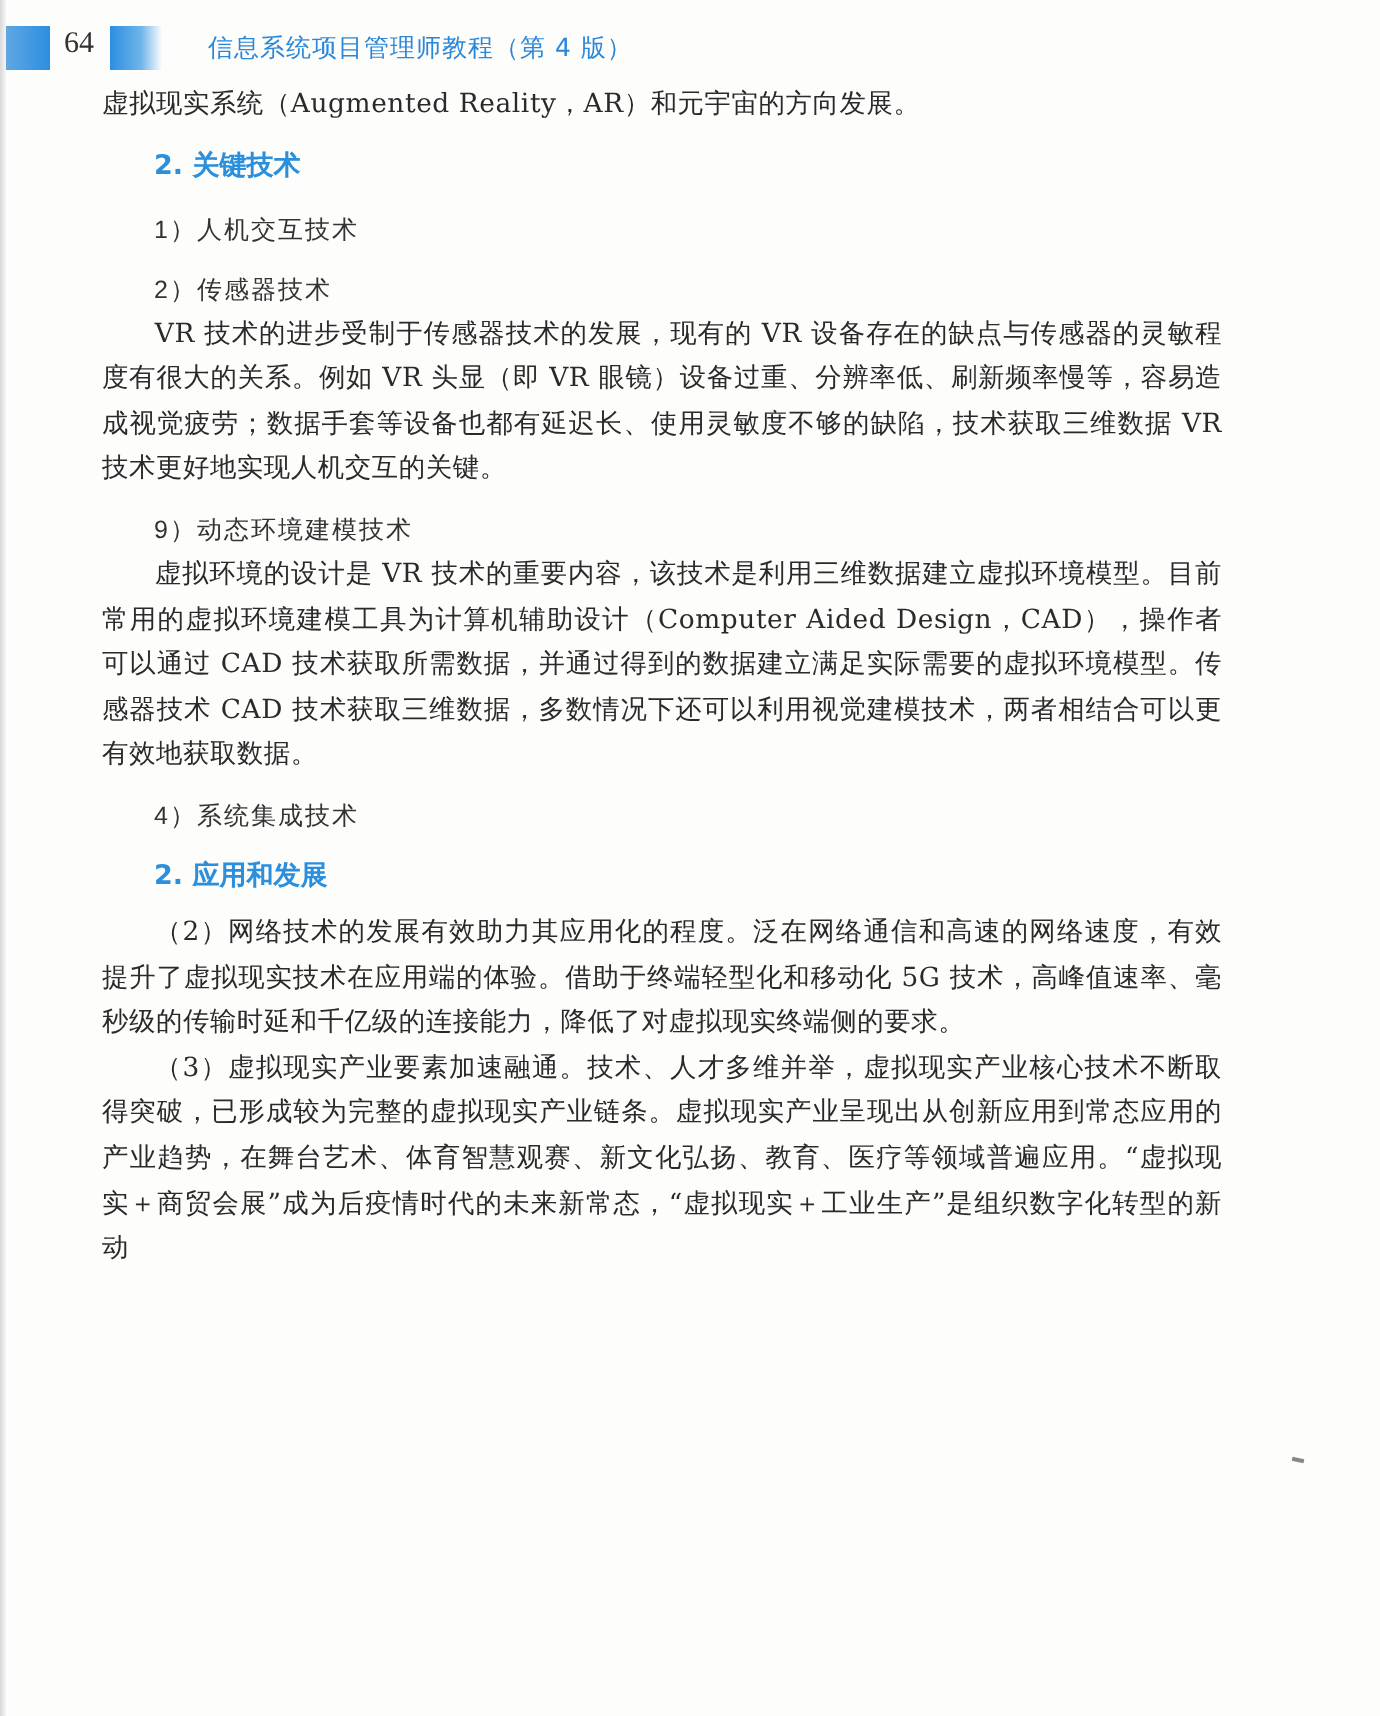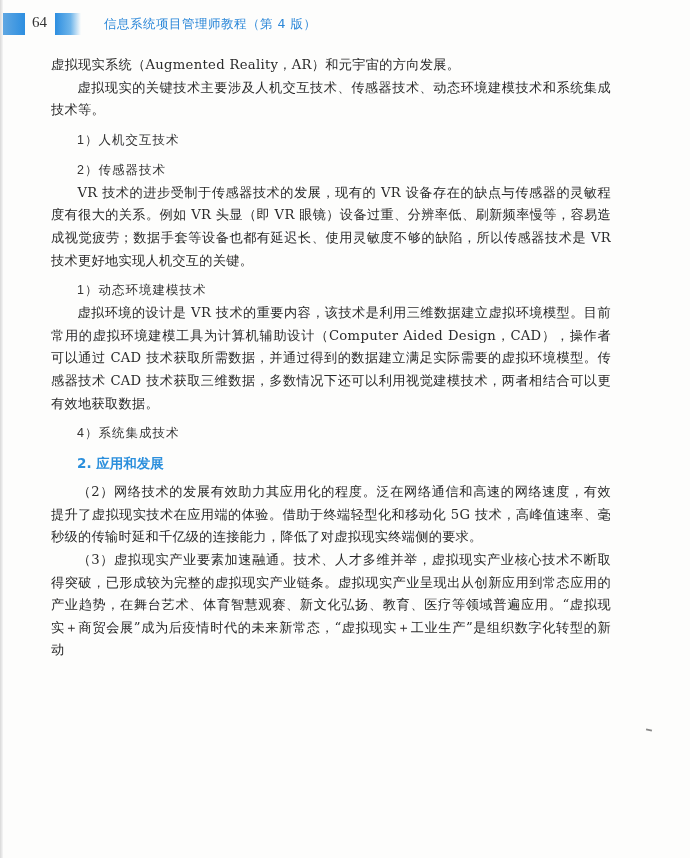--- a/index.html
+++ b/index.html
@@ -115,30 +115,30 @@
 <div class="page-left-edge"></div>
 
 <div class="running-header">
   <div class="hdr-bar-left"></div>
   <span class="hdr-page-num">64</span>
   <div class="hdr-bar-right"></div>
   <span class="hdr-book-title">信息系统项目管理师教程（第 4 版）</span>
 </div>
 
 <div class="content">
-  <p class="para noindent" style="margin-top:12px;">虚拟现实系统（Augmented Reality，AR）和元宇宙的方向发展。</p>
+  <p class="para noindent" style="margin-top:0;">虚拟现实系统（Augmented Reality，AR）和元宇宙的方向发展。</p>
 
-  <p class="para">虚拟现实的关键技术主要涉及人机交互技术、传感器技术、动态环境建模技术和系统集成技术等。</p>
+  <h3 class="section-heading">2. 关键技术</h3>
 
   <h4 class="sub-heading">1）人机交互技术</h4>
 
   <h4 class="sub-heading">2）传感器技术</h4>
-  <p class="para">VR 技术的进步受制于传感器技术的发展，现有的 VR 设备存在的缺点与传感器的灵敏程度有很大的关系。例如 VR 头显（即 VR 眼镜）设备过重、分辨率低、刷新频率慢等，容易造成视觉疲劳；数据手套等设备也都有延迟长、使用灵敏度不够的缺陷，所以传感器技术是 VR 技术更好地实现人机交互的关键。</p>
+  <p class="para">VR 技术的进步受制于传感器技术的发展，现有的 VR 设备存在的缺点与传感器的灵敏程度有很大的关系。例如 VR 头显（即 VR 眼镜）设备过重、分辨率低、刷新频率慢等，容易造成视觉疲劳；数据手套等设备也都有延迟长、使用灵敏度不够的缺陷，技术获取三维数据 VR 技术更好地实现人机交互的关键。</p>
 
-  <h4 class="sub-heading">1）动态环境建模技术</h4>
+  <h4 class="sub-heading">9）动态环境建模技术</h4>
   <p class="para">虚拟环境的设计是 VR 技术的重要内容，该技术是利用三维数据建立虚拟环境模型。目前常用的虚拟环境建模工具为计算机辅助设计（Computer Aided Design，CAD），操作者可以通过 CAD 技术获取所需数据，并通过得到的数据建立满足实际需要的虚拟环境模型。传感器技术 CAD 技术获取三维数据，多数情况下还可以利用视觉建模技术，两者相结合可以更有效地获取数据。</p>
 
   <h4 class="sub-heading">4）系统集成技术</h4>
 
   <h3 class="section-heading">2. 应用和发展</h3>
   <p class="para">（2）网络技术的发展有效助力其应用化的程度。泛在网络通信和高速的网络速度，有效提升了虚拟现实技术在应用端的体验。借助于终端轻型化和移动化 5G 技术，高峰值速率、毫秒级的传输时延和千亿级的连接能力，降低了对虚拟现实终端侧的要求。</p>
   <p class="para">（3）虚拟现实产业要素加速融通。技术、人才多维并举，虚拟现实产业核心技术不断取得突破，已形成较为完整的虚拟现实产业链条。虚拟现实产业呈现出从创新应用到常态应用的产业趋势，在舞台艺术、体育智慧观赛、新文化弘扬、教育、医疗等领域普遍应用。“虚拟现实＋商贸会展”成为后疫情时代的未来新常态，“虚拟现实＋工业生产”是组织数字化转型的新动</p>
 </div>
 
 <div class="stray-mark"></div>

